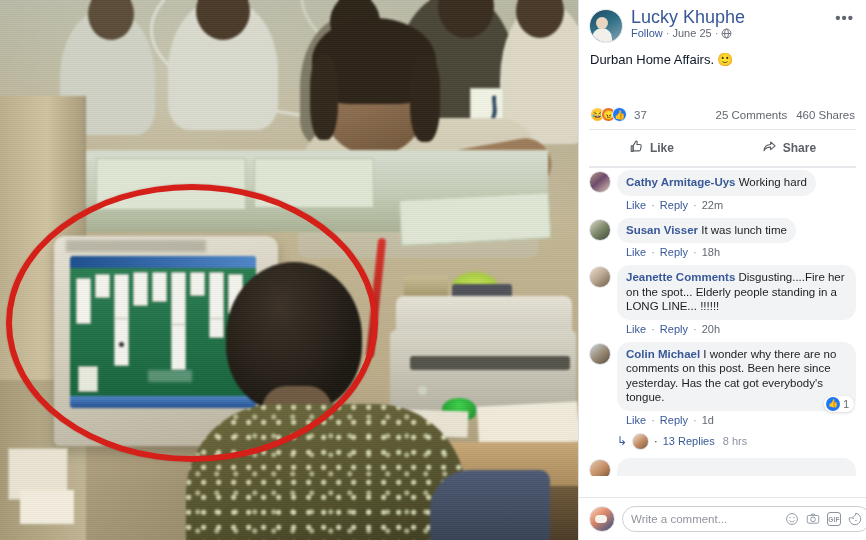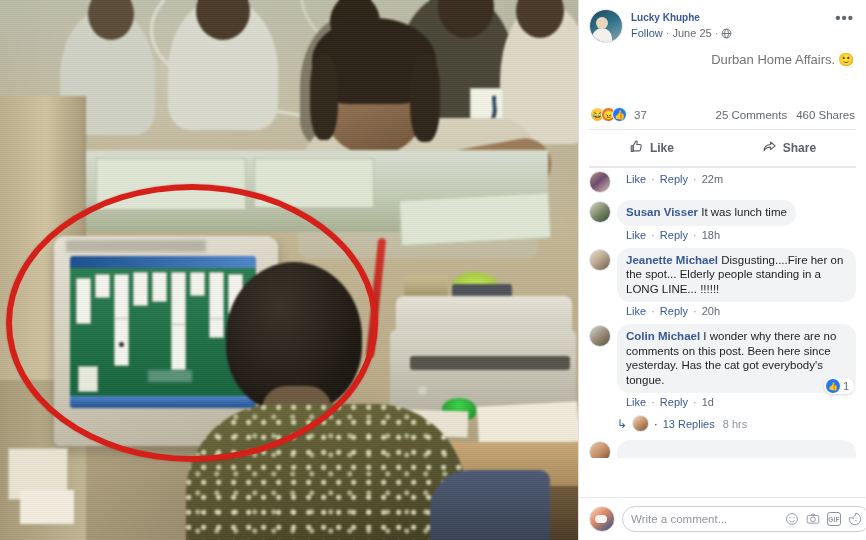--- a/index.html
+++ b/index.html
@@ -341,37 +341,37 @@
     width: 12px; height: 12px; border-radius:50%;
     background:#e8d6bf;
   }
   .avatar::before {
     content:""; position:absolute; left: 2px; bottom: 0;
     width: 20px; height: 14px; border-radius: 10px 10px 0 0;
     background:#f2f0ea;
   }
   .poster-meta { margin-left: 8px; padding-top:1px; min-width:0; flex:1; }
   .poster-name {
-    color:#385898; font-weight:bold; font-size: 10px; line-height:15px;
+    color:#385898; font-weight:normal; font-size: 18px; line-height:15px;
   }
   .poster-sub {
     display:flex; align-items:center; gap:3px;
     color:#616770; font-size:11px; line-height:15px; margin-top:1px;
   }
   .poster-sub .lnk { color:#385898; }
   .dot-sep { color:#8d949e; }
   .globe-icon { display:inline-block; width:11px; height:11px; color:#616770; }
   .more-dots {
     color:#616770; font-size:15px; letter-spacing:1px; line-height:10px;
     padding: 4px 2px 0 4px; cursor:pointer; font-weight:bold;
   }
 
   .post-text {
     padding: 4px 11px 8px 11px;
-    font-size: 13px; line-height: 17px; color:#737373;text-align:right;
+    font-size: 13px; line-height: 17px; color:#0f172a;
   }
   .post-emoji { font-size: 13px; }
 
   .spacer-gap { height: 28px; }
 
   
   .reactions-row {
     display:flex; align-items:center; justify-content:space-between;
     padding: 3px 11px 7px 11px;
     font-size: 11.5px; color:#616770;
@@ -694,20 +694,24 @@
       <div class="hr"></div>
 
 
       <div class="hr"></div>
 
       <div class="comments">
 
         <div class="comment">
           <div class="c-avatar ca1"></div>
           <div class="c-body">
+            <div class="c-bubble">
+              <span class="c-name">Cathy Armitage-Uys</span>
+              <span>Working hard</span>
+            </div>
             <div class="c-actions">
               <span>Like</span>
               <span class="sep">·</span>
               <span>Reply</span>
               <span class="sep">·</span>
               <span class="t">22m</span>
             </div>
           </div>
         </div>
 
@@ -725,21 +729,21 @@
               <span class="sep">·</span>
               <span class="t">18h</span>
             </div>
           </div>
         </div>
 
         <div class="comment">
           <div class="c-avatar ca3"></div>
           <div class="c-body">
             <div class="c-bubble">
-              <span class="c-name">Jeanette Michael</span>
+              <span class="c-name">Jeanette Comments</span>
               <span>Disgusting....Fire her on the spot... Elderly people standing in a LONG LINE... !!!!!!</span>
             </div>
             <div class="c-actions">
               <span>Like</span>
               <span class="sep">·</span>
               <span>Reply</span>
               <span class="sep">·</span>
               <span class="t">20h</span>
             </div>
           </div>

